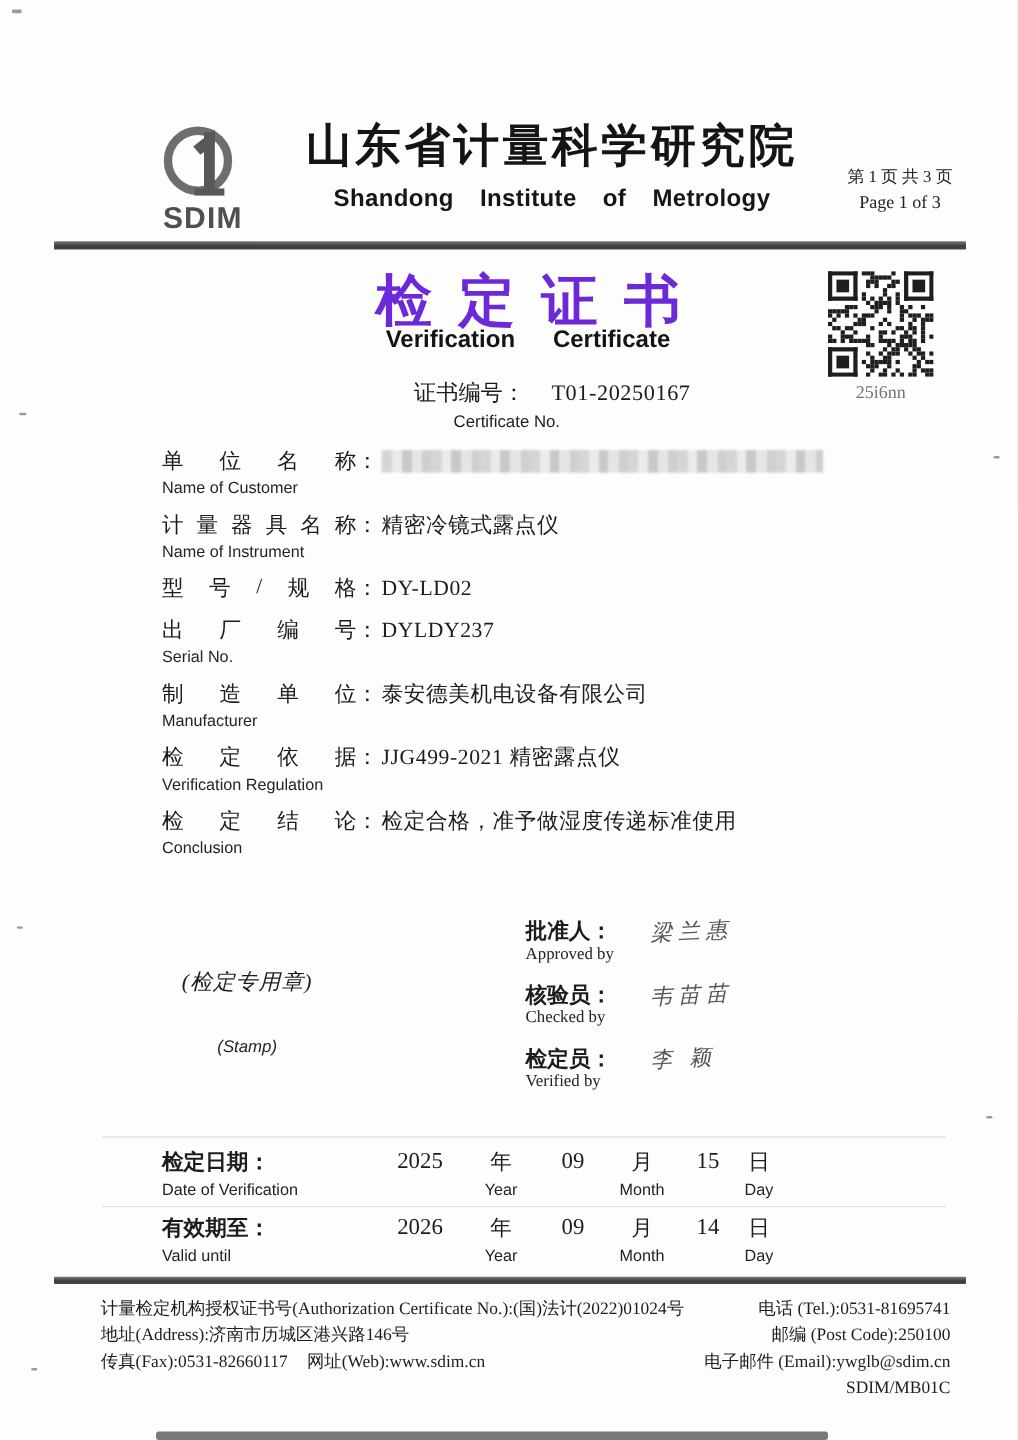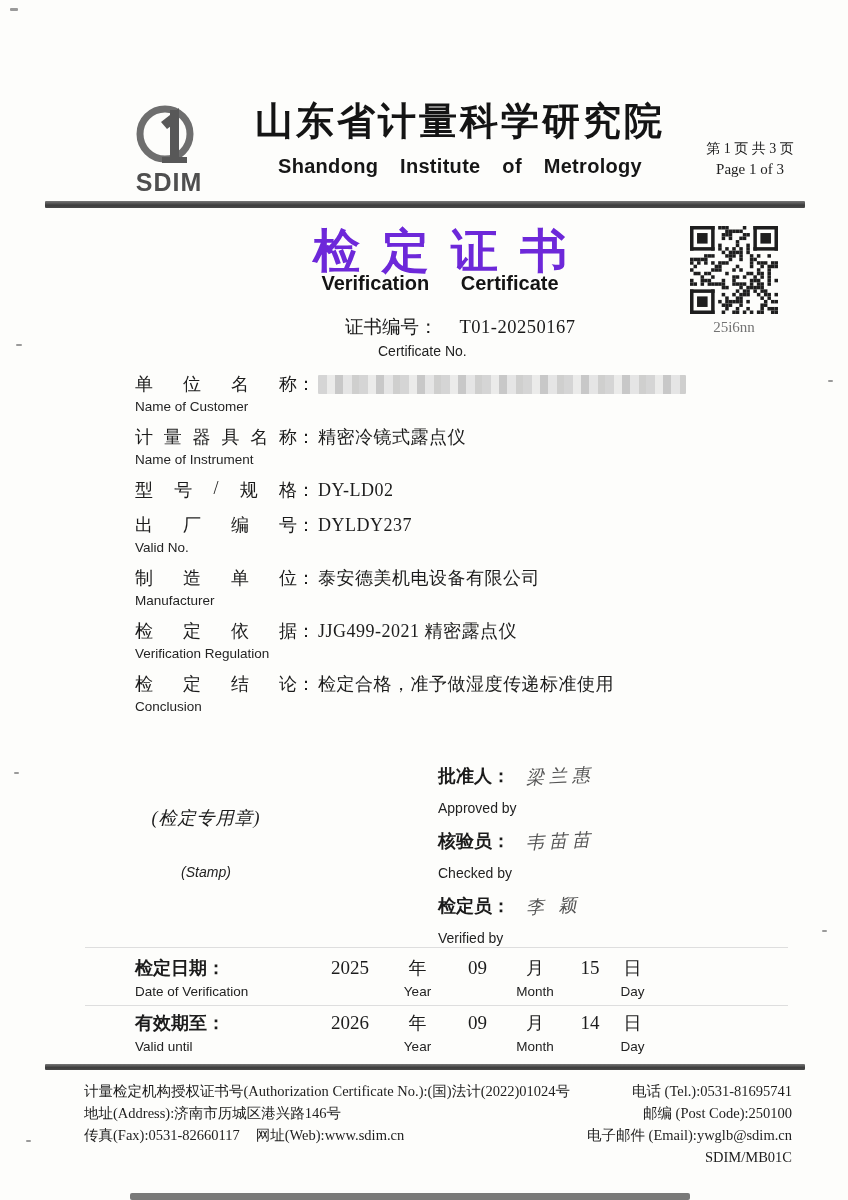--- a/index.html
+++ b/index.html
@@ -51,24 +51,24 @@
     background:repeating-linear-gradient(90deg,#cccccc 0 9px,#e7e7e7 9px 17px,#bcbcbc 17px 25px,#e0e0e0 25px 34px,#c4c4c4 34px 41px);
     filter:blur(.7px);}
   
   .stamp{position:absolute;left:126px;top:806px;width:160px;text-align:center;font-style:italic;}
   .stamp-zh{font-size:18px;letter-spacing:1px;}
   .stamp-en{font-family:"Liberation Sans",sans-serif;font-size:14px;margin-top:34px;color:#222;}
   
   .sigs{position:absolute;left:438px;top:764px;}
   .sig-row{margin-bottom:13px;}
   .sig-line{display:flex;font-family:"Liberation Sans",sans-serif;
-    font-size:18px;font-weight:bold;color:#1b1b1b;}
+    font-size:18px;font-weight:bold;color:#1b1b1b;gap:16px;}
   .sig-name{font-family:"Liberation Serif",serif;font-style:italic;font-weight:normal;
     font-size:18px;color:#555;margin-left:16px;letter-spacing:5px;transform:rotate(-3deg);}
-  .sig-en{font-family:Liberation Sans, sans-serif;font-size:14px;margin-top:12px;color:#222;}
+  .sig-en{font-family:Liberation Serif, serif;font-size:14px;margin-top:0;color:#222;}
   
   .rule{position:absolute;left:85px;right:60px;height:1px;background:#dedede;}
   .rule-1{top:947px;}
   .rule-2{top:1005px;}
   .dates{position:absolute;left:135px;top:956px;width:580px;}
   .date-row{display:grid;grid-template-columns:185px 60px 75px 45px 70px 40px 45px;margin-bottom:12px;}
   .date-label-zh{font-family:"Liberation Sans",sans-serif;font-size:18px;font-weight:bold;}
   .date-label-en{font-family:"Liberation Sans",sans-serif;font-size:13.5px;margin-top:4px;color:#222;}
   .date-val{font-size:19px;text-align:center;padding-top:1px;}
   .date-unit{text-align:center;}
@@ -372,21 +372,21 @@
       <div class="field-line">
         <span class="zh-label">
             <span>出</span>
             <span>厂</span>
             <span>编</span>
             <span>号</span>
           </span>
         <span class="colon">：</span>
         <span class="field-value">DYLDY237</span>
       </div>
-      <div class="field-en">Valid No.</div>
+      <div class="field-en">Serial No.</div>
     </div>
 
     <div class="field-row">
       <div class="field-line">
         <span class="zh-label">
             <span>制</span>
             <span>造</span>
             <span>单</span>
             <span>位</span>
           </span>

